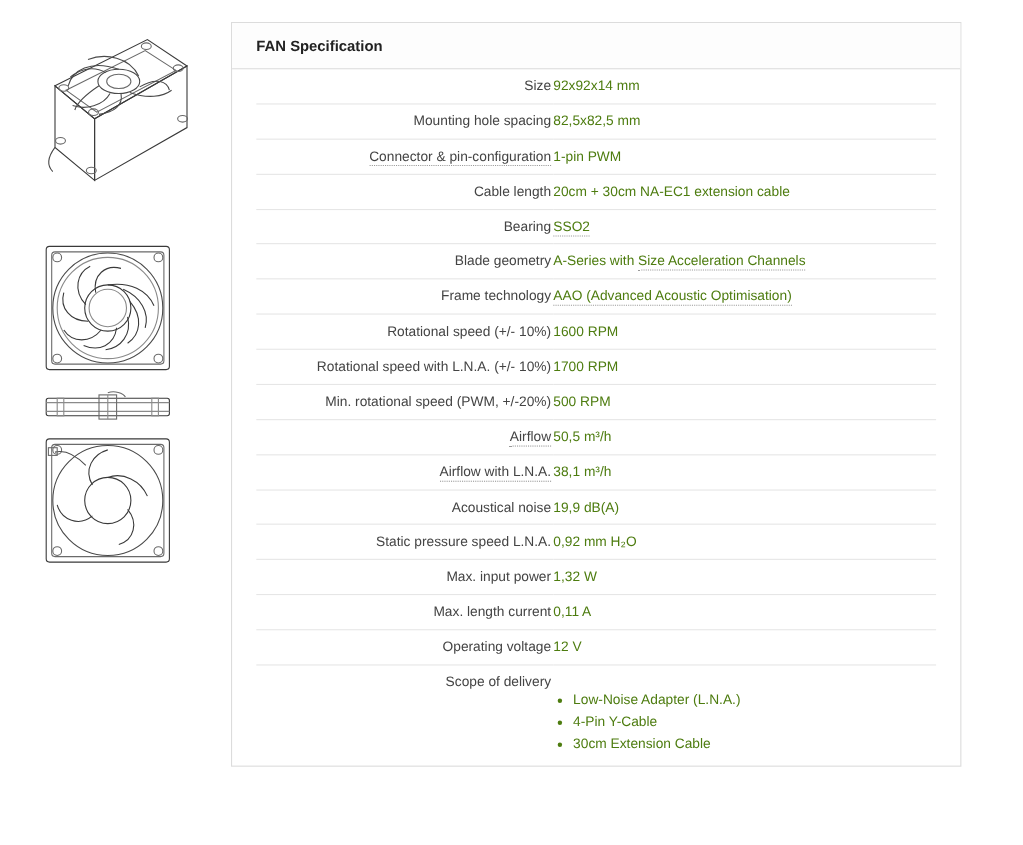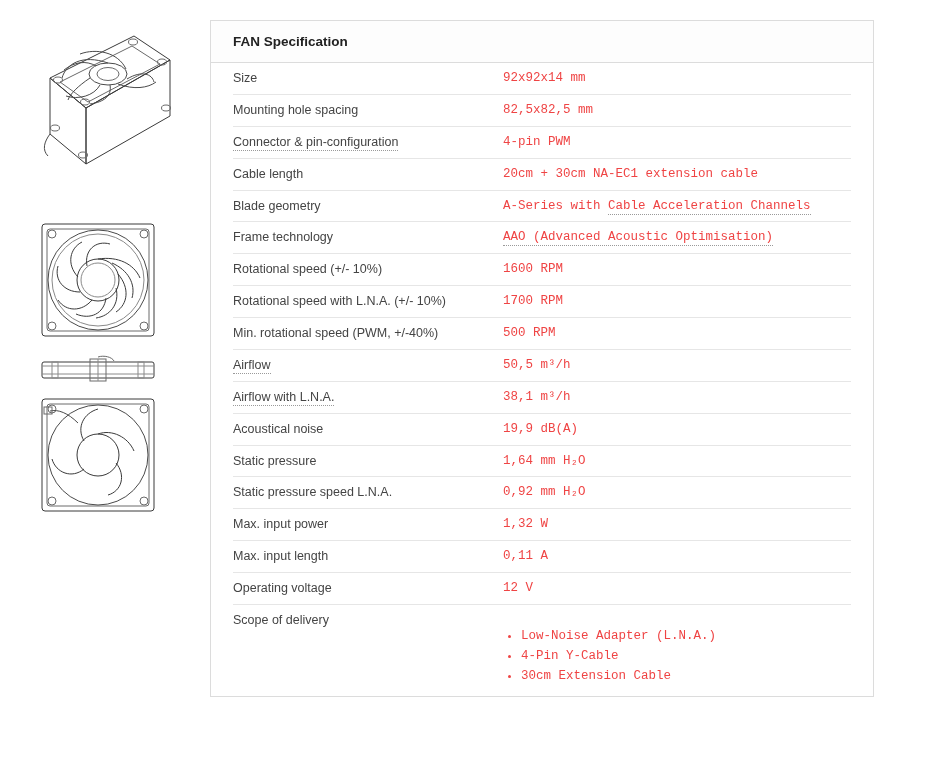--- a/index.html
+++ b/index.html
@@ -68,24 +68,24 @@
     border-bottom: none;
   }
   table.spec td {
     padding: 7px 2px 7px 0;
     vertical-align: top;
     line-height: 1.35;
   }
   td.label {
     width: 268px;
     color: #444;
+    text-align: right;
   }
   td.value {
-    color: #ef4444;
-    font-family: Liberation Mono, monospace;
+    color: #4d7c0f;
   }
   .dotted {
     border-bottom: 1px dotted #9a9a9a;
     padding-bottom: 1px;
   }
   ul.delivery {
     margin: 16px 0 4px 0;
     padding-left: 18px;
   }
   ul.delivery li {
@@ -216,74 +216,74 @@
           <tr>
             <td class="label"><span>Size</span></td>
             <td class="value"><span>92x92x14 mm</span></td>
           </tr>
           <tr>
             <td class="label"><span>Mounting hole spacing</span></td>
             <td class="value"><span>82,5x82,5 mm</span></td>
           </tr>
           <tr>
             <td class="label"><span class="dotted">Connector &amp; pin-configuration</span></td>
-            <td class="value"><span>4-pin PWM</span></td>
+            <td class="value"><span>1-pin PWM</span></td>
           </tr>
           <tr>
             <td class="label"><span>Cable length</span></td>
             <td class="value"><span>20cm + 30cm NA-EC1 extension cable</span></td>
           </tr>
           <tr>
+            <td class="label"><span>Bearing</span></td>
+            <td class="value"><span class="dotted">SSO2</span></td>
+          </tr>
+          <tr>
             <td class="label"><span>Blade geometry</span></td>
             <td class="value">
-              <span>A-Series with </span><span class="dotted">Cable Acceleration Channels</span>
+              <span>A-Series with </span><span class="dotted">Size Acceleration Channels</span>
             </td>
           </tr>
           <tr>
             <td class="label"><span>Frame technology</span></td>
             <td class="value"><span class="dotted">AAO (Advanced Acoustic Optimisation)</span></td>
           </tr>
           <tr>
             <td class="label"><span>Rotational speed (+/- 10%)</span></td>
             <td class="value"><span>1600 RPM</span></td>
           </tr>
           <tr>
             <td class="label"><span>Rotational speed with L.N.A. (+/- 10%)</span></td>
             <td class="value"><span>1700 RPM</span></td>
           </tr>
           <tr>
-            <td class="label"><span>Min. rotational speed (PWM, +/-40%)</span></td>
+            <td class="label"><span>Min. rotational speed (PWM, +/-20%)</span></td>
             <td class="value"><span>500 RPM</span></td>
           </tr>
           <tr>
             <td class="label"><span class="dotted">Airflow</span></td>
             <td class="value"><span>50,5 m³/h</span></td>
           </tr>
           <tr>
             <td class="label"><span class="dotted">Airflow with L.N.A.</span></td>
             <td class="value"><span>38,1 m³/h</span></td>
           </tr>
           <tr>
             <td class="label"><span>Acoustical noise</span></td>
             <td class="value"><span>19,9 dB(A)</span></td>
           </tr>
           <tr>
-            <td class="label"><span>Static pressure</span></td>
-            <td class="value"><span>1,64 mm H₂O</span></td>
-          </tr>
-          <tr>
             <td class="label"><span>Static pressure speed L.N.A.</span></td>
             <td class="value"><span>0,92 mm H₂O</span></td>
           </tr>
           <tr>
             <td class="label"><span>Max. input power</span></td>
             <td class="value"><span>1,32 W</span></td>
           </tr>
           <tr>
-            <td class="label"><span>Max. input length</span></td>
+            <td class="label"><span>Max. length current</span></td>
             <td class="value"><span>0,11 A</span></td>
           </tr>
           <tr>
             <td class="label"><span>Operating voltage</span></td>
             <td class="value"><span>12 V</span></td>
           </tr>
           <tr class="row-delivery">
             <td class="label"><span>Scope of delivery</span></td>
             <td class="value">
               <ul class="delivery">

